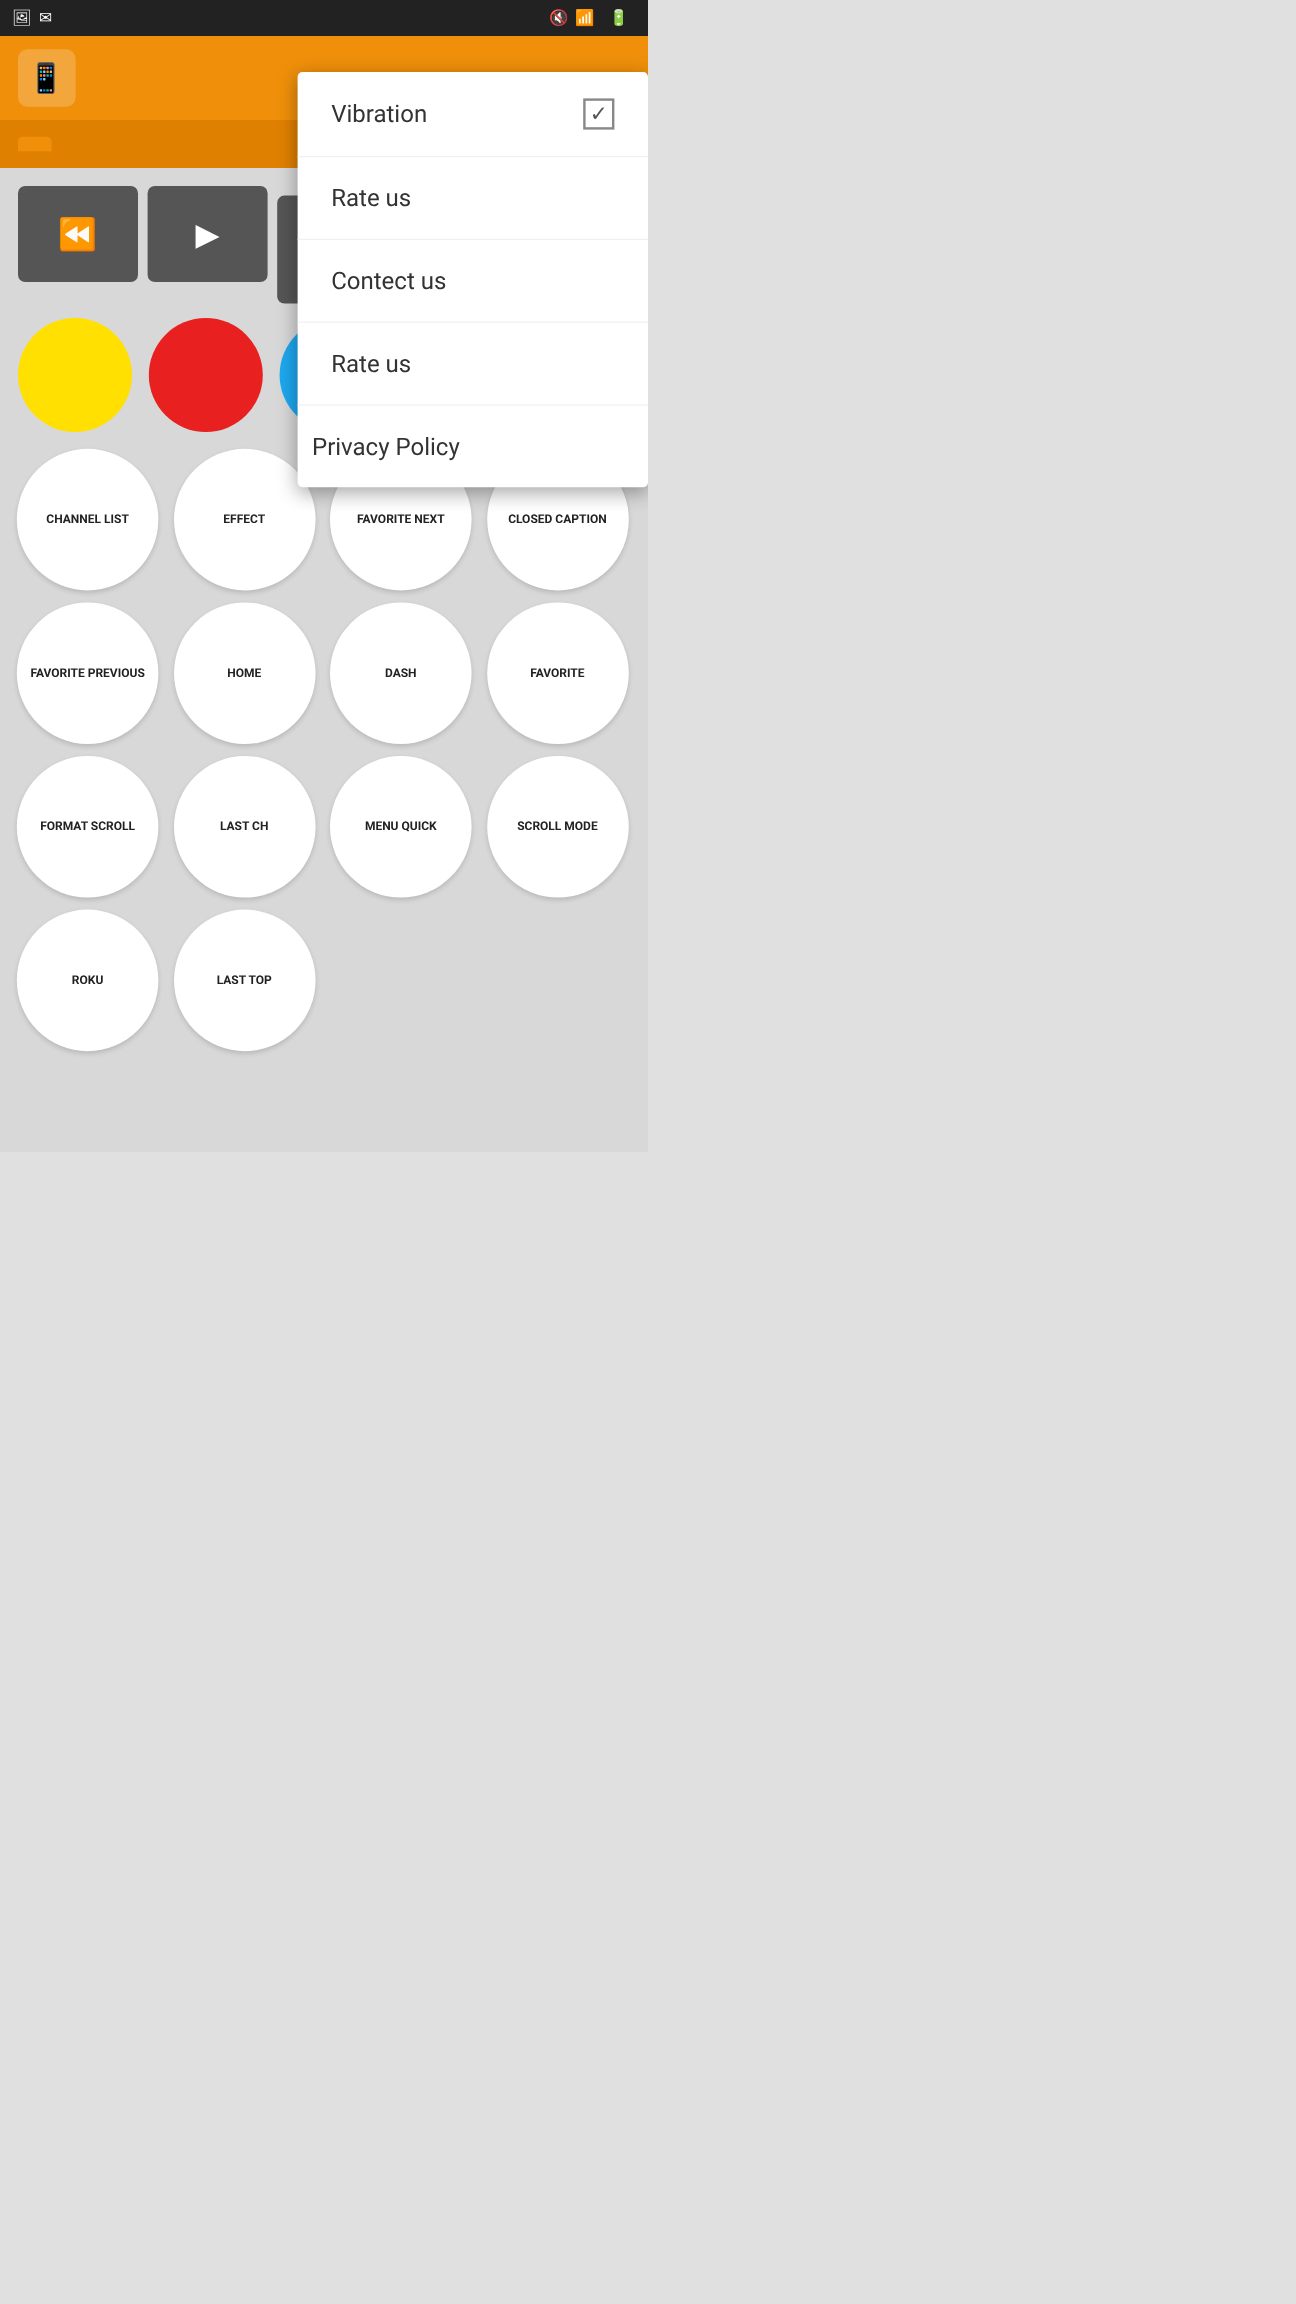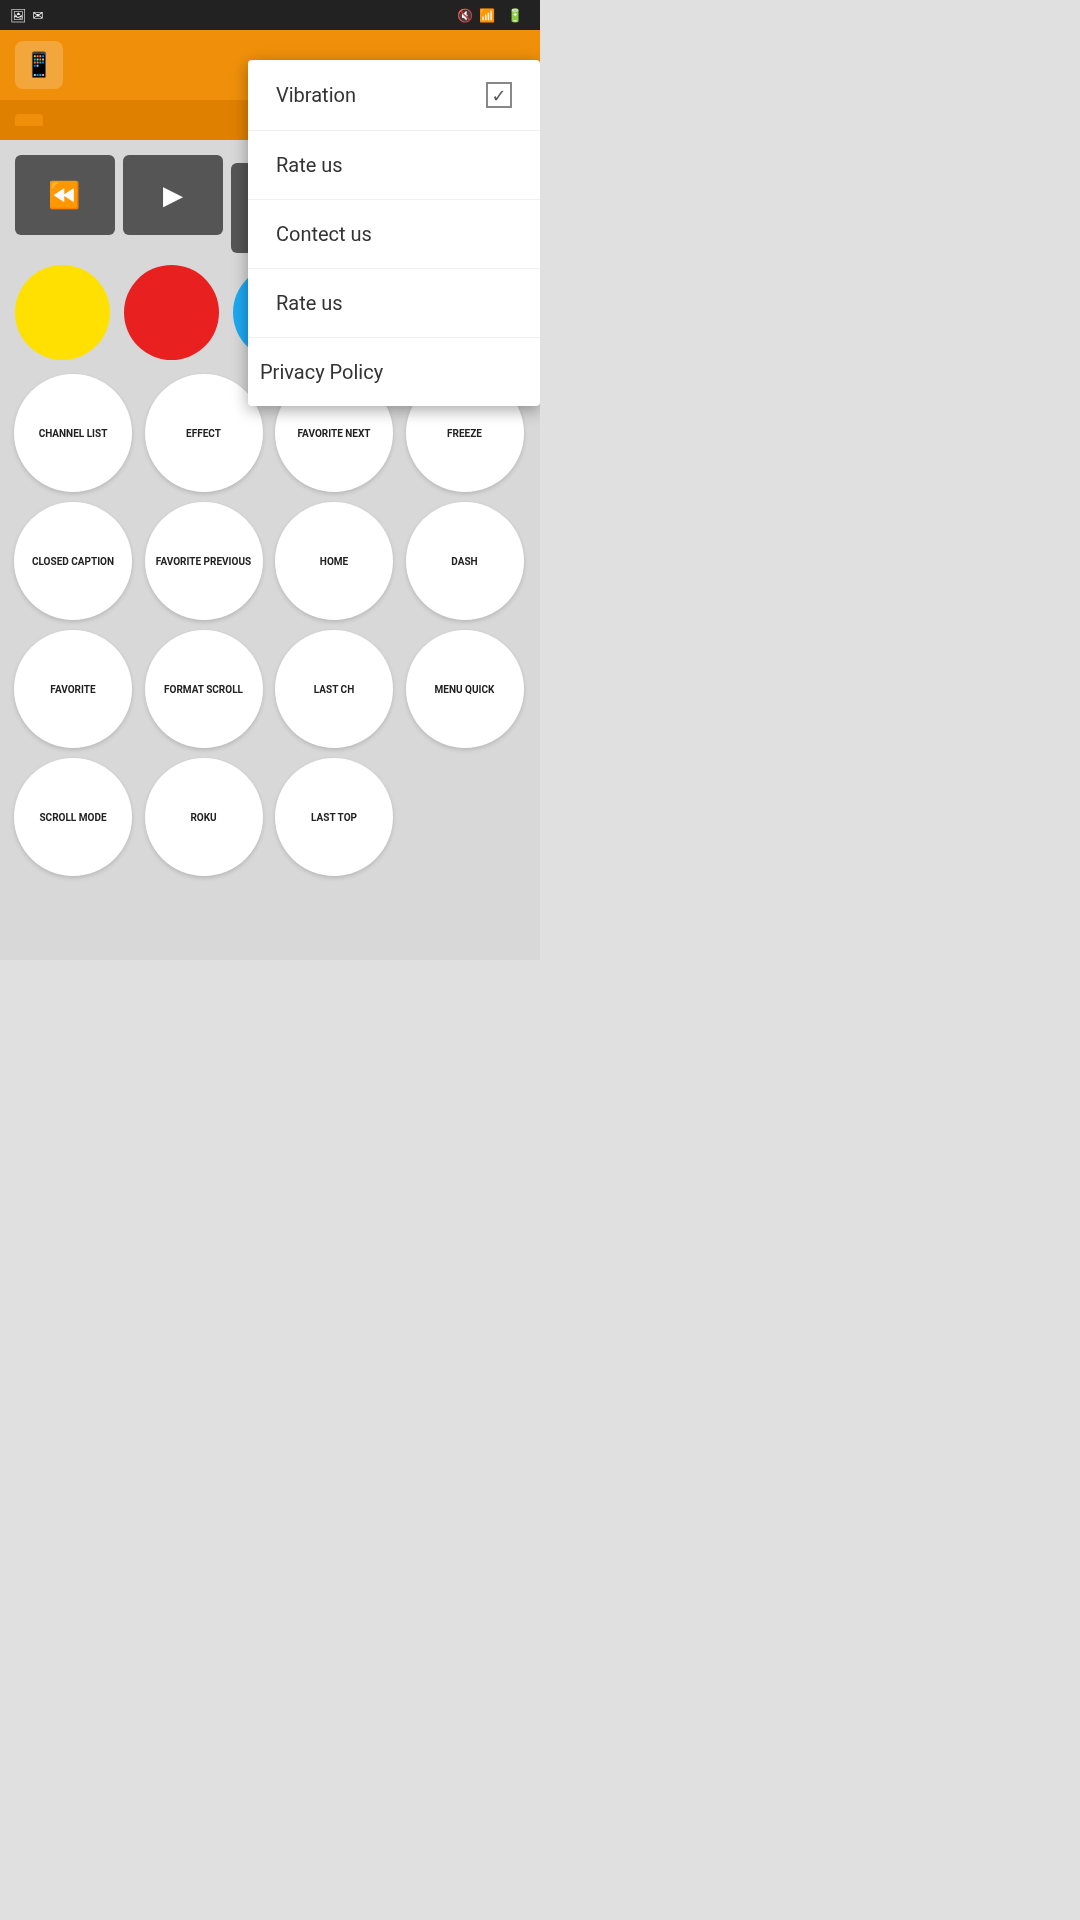--- a/index.html
+++ b/index.html
@@ -224,21 +224,20 @@
     <div class="color-btn yellow"></div>
     <div class="color-btn red"></div>
     <div class="color-btn blue"></div>
     <div class="color-btn green"></div>
   </div>
 
   <div class="remote-grid" id="remote-grid">
   <div class="remote-btn">CHANNEL LIST</div>
       <div class="remote-btn">EFFECT</div>
       <div class="remote-btn">FAVORITE NEXT</div>
-      <div class="remote-btn">FREEZE</div>
       <div class="remote-btn">CLOSED CAPTION</div>
       <div class="remote-btn">FAVORITE PREVIOUS</div>
       <div class="remote-btn">HOME</div>
       <div class="remote-btn">DASH</div>
       <div class="remote-btn">FAVORITE</div>
       <div class="remote-btn">FORMAT SCROLL</div>
       <div class="remote-btn">LAST CH</div>
       <div class="remote-btn">MENU QUICK</div>
       <div class="remote-btn">SCROLL MODE</div>
       <div class="remote-btn">ROKU</div>

